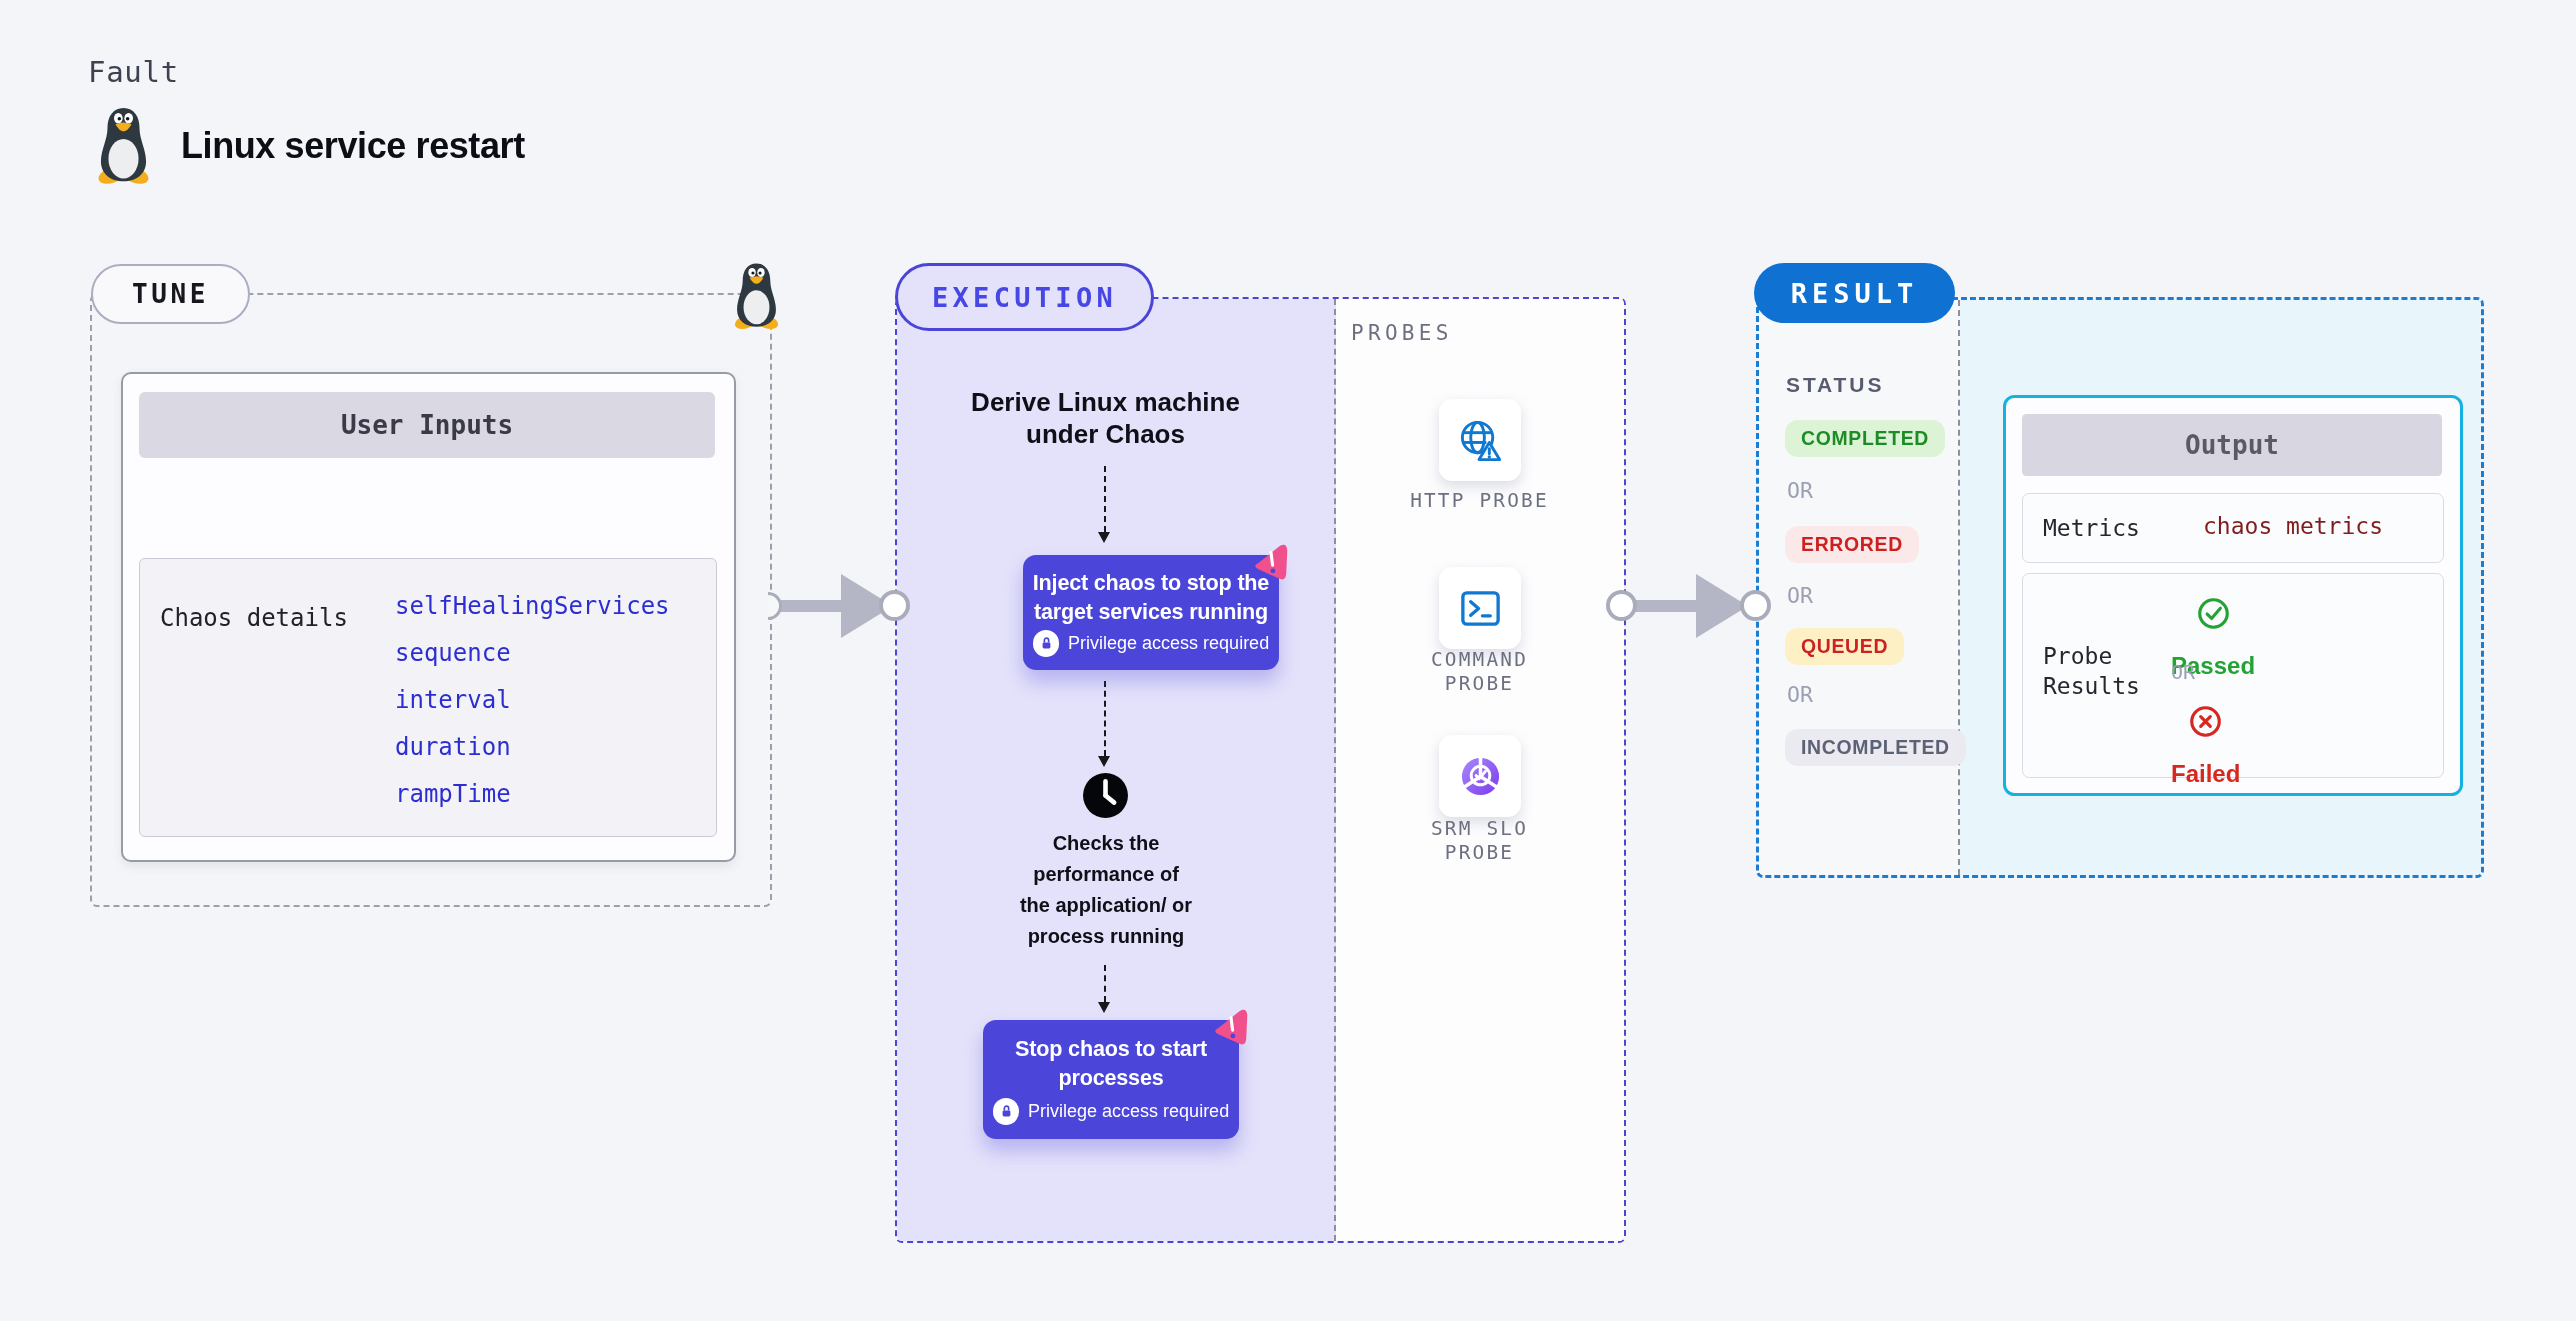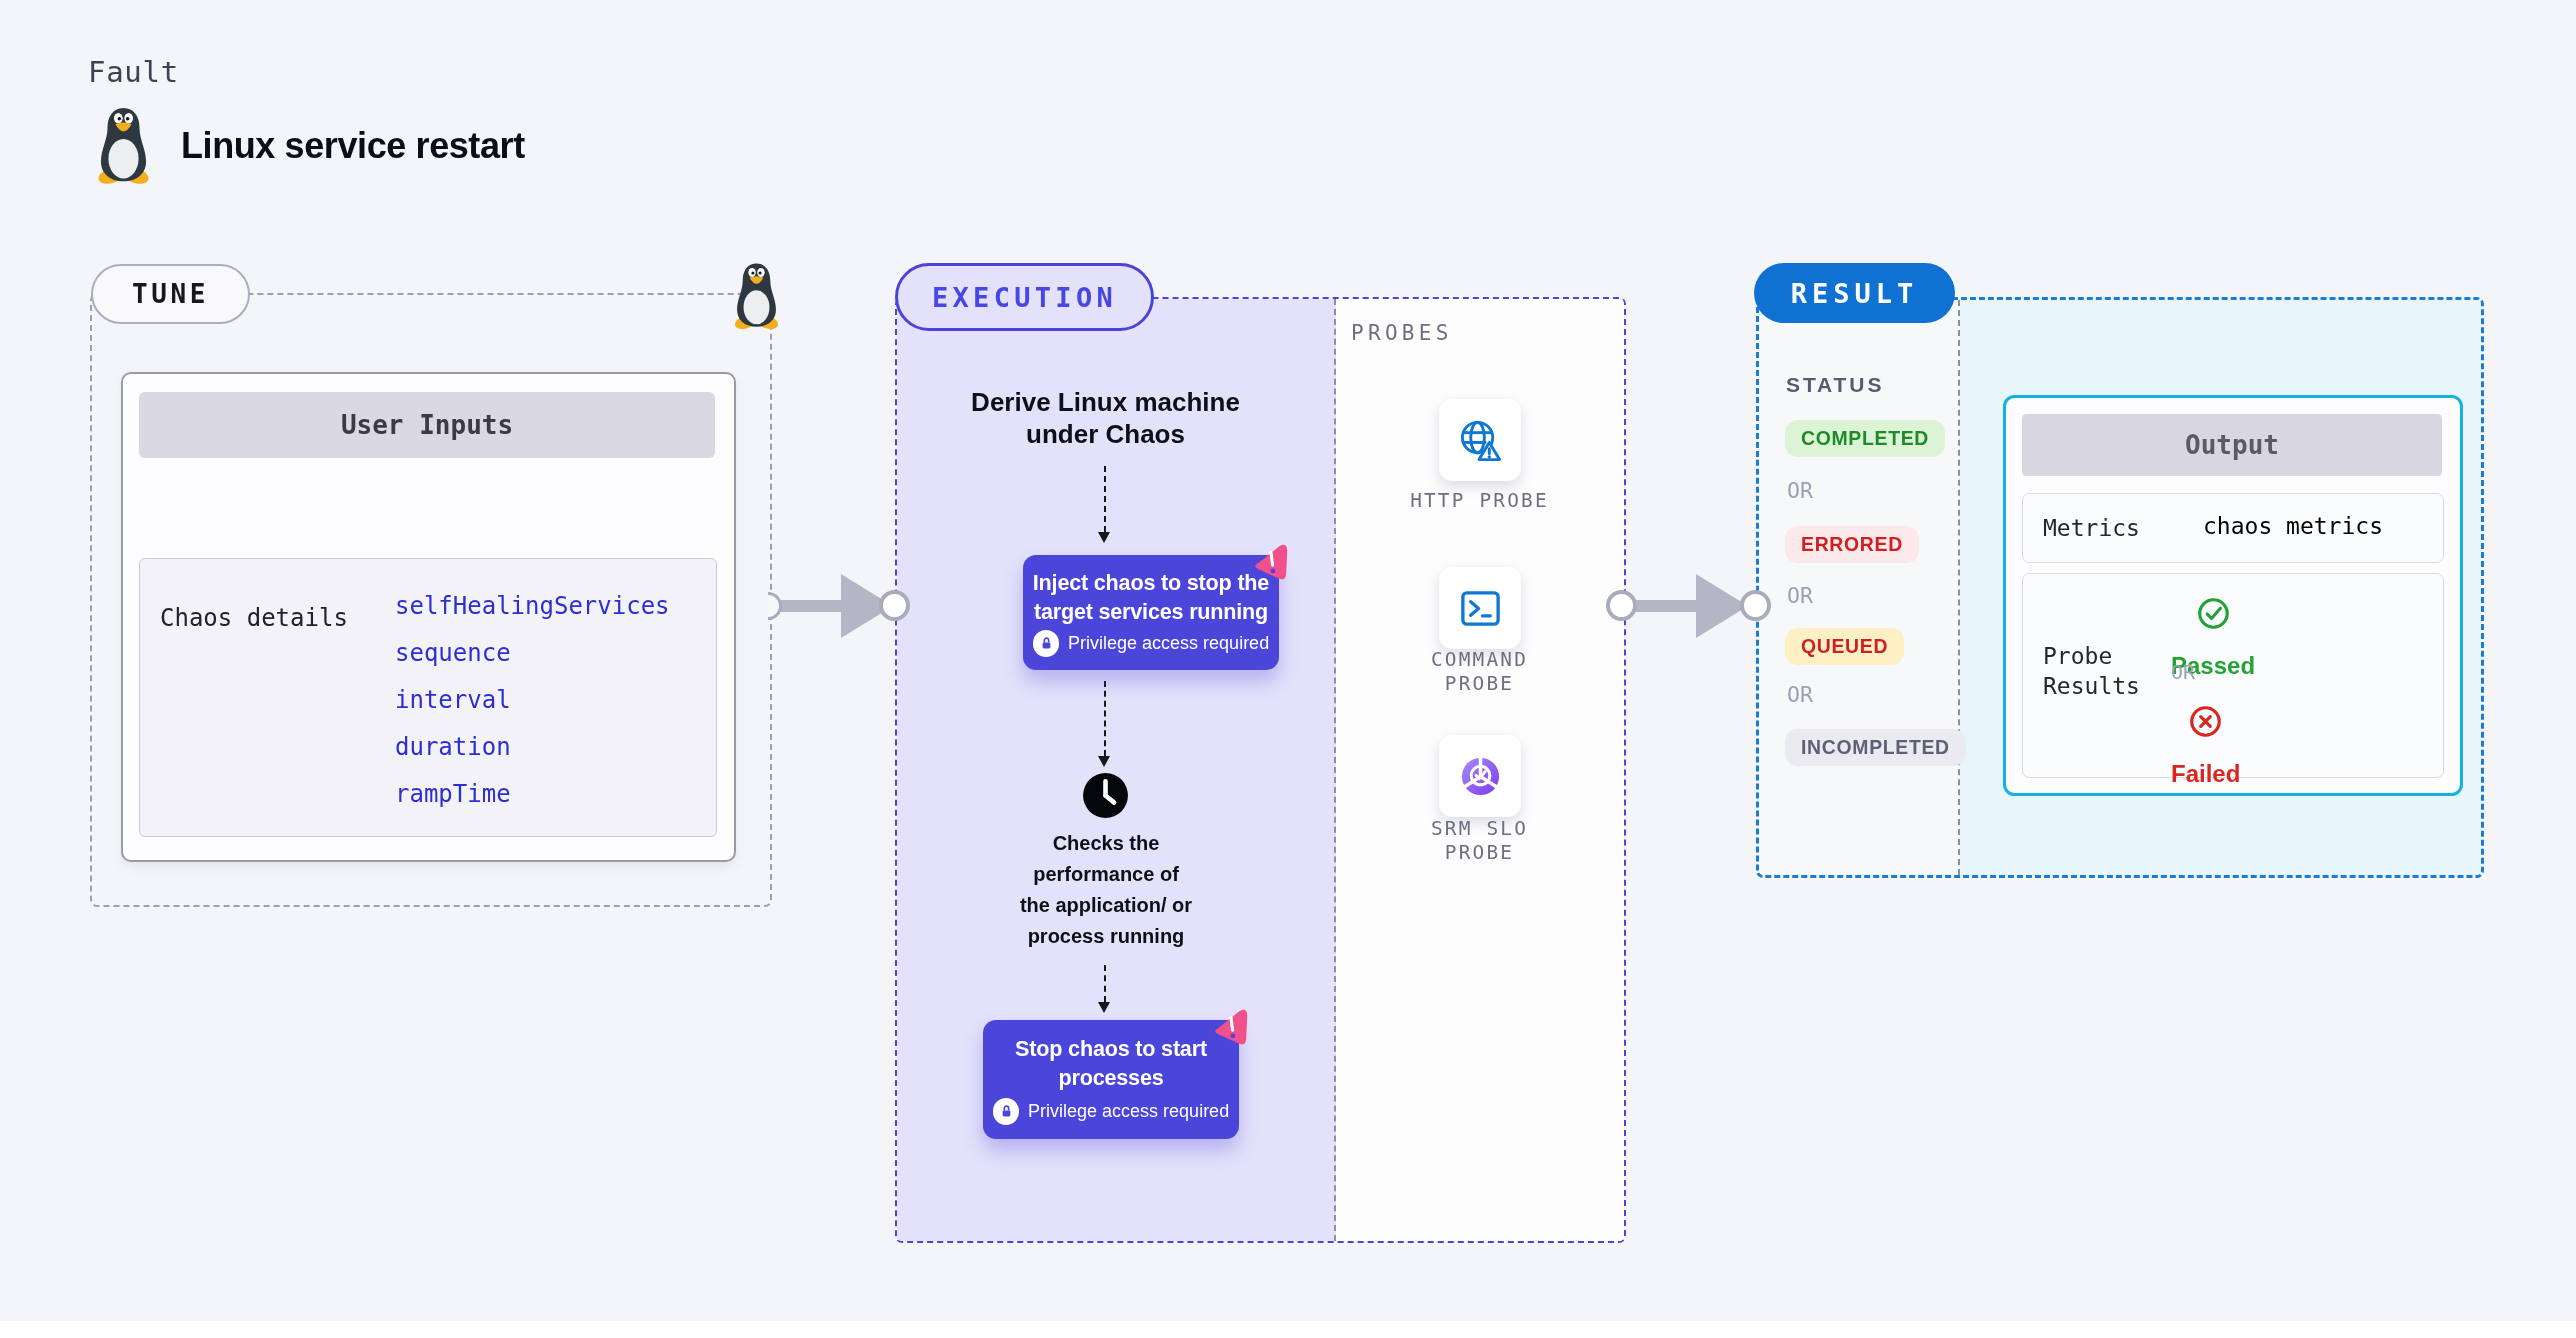--- a/index.html
+++ b/index.html
@@ -305,21 +305,21 @@
     <div class="abs or-label mono status-or" style="top:283px;">OR</div>
     <div class="abs status-badge b-yellow" style="top:328px;">QUEUED</div>
     <div class="abs or-label mono status-or" style="top:382px;">OR</div>
     <div class="abs status-badge b-gray" style="top:429px;">INCOMPLETED</div>
 
     <div class="abs output-box">
       <div class="abs out-header mono">Output</div>
 
       <div class="abs out-row" style="top:95px;height:68px;text-align:center;">
         <div class="out-label mono" style="top:19.4px;">Metrics</div>
-        <div class="abs ui-val mono" style="left:180px;top:19.4px;font-size:23px;color:#000000;">chaos metrics</div>
+        <div class="abs ui-val mono" style="left:180px;top:19.4px;font-size:23px;color:#7f1d1d;">chaos metrics</div>
       </div>
 
       <div class="abs out-row" style="top:175px;height:203px;">
         <div class="out-label mono" style="top:23px;width:115px;margin-top:44px;">Probe Results</div>
 
         <div class="pr-item" style="left:148px;top:23px;">
           <svg width="33" height="33" viewBox="0 0 24 24">
             <circle cx="12" cy="12" r="10" fill="none" stroke="#23a335" stroke-width="2.3"></circle>
             <path d="M7.4 12.4 L10.6 15.6 L17 8.2" fill="none" stroke="#23a335" stroke-width="2.3" stroke-linecap="round" stroke-linejoin="round"></path>
           </svg>

